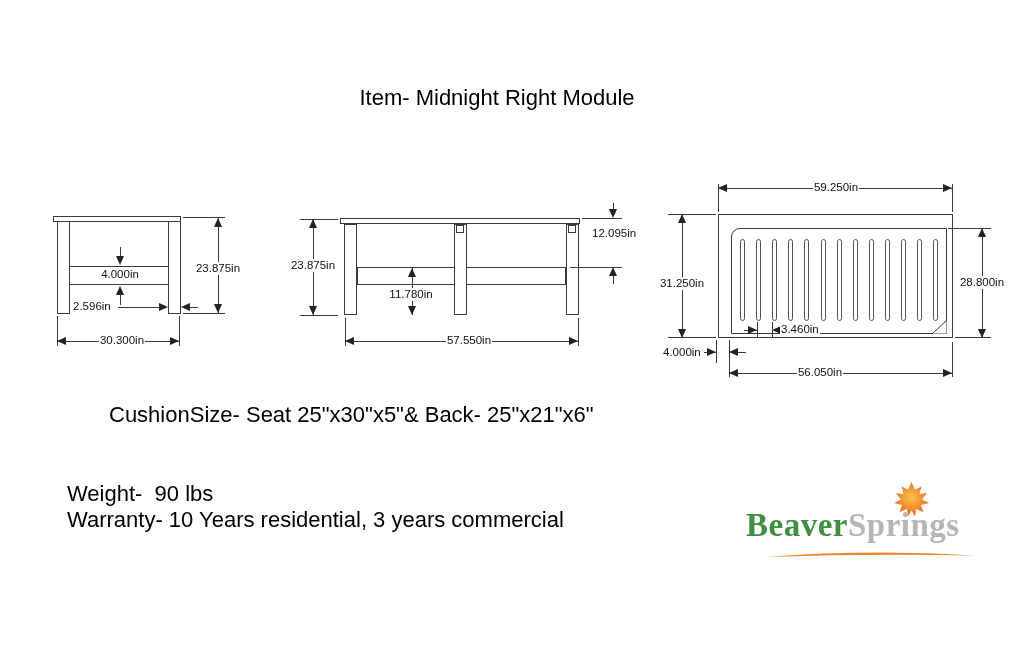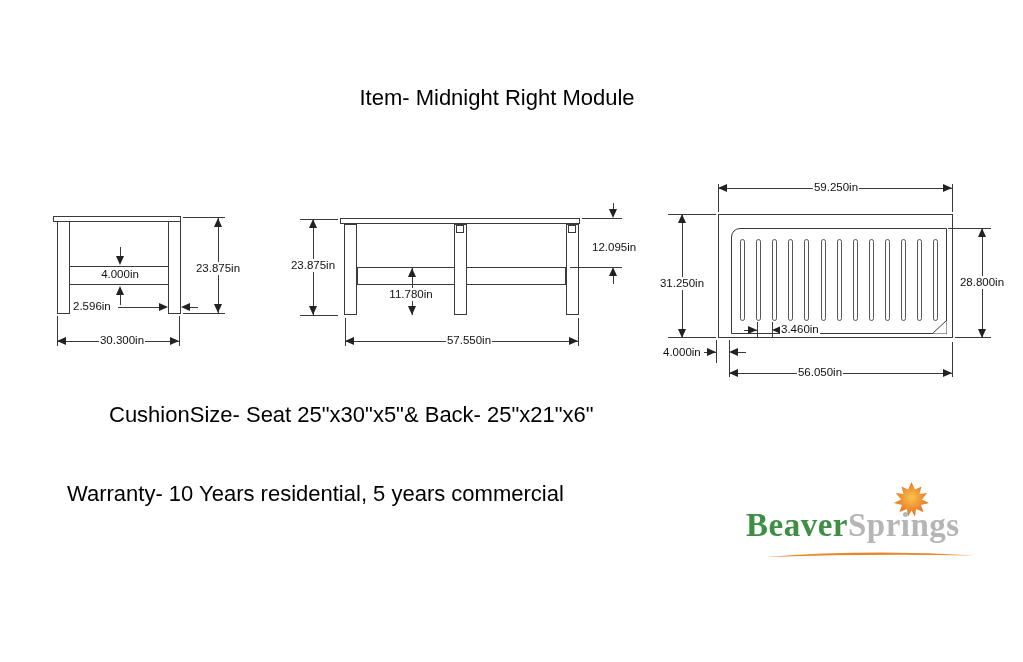--- a/index.html
+++ b/index.html
@@ -84,21 +84,21 @@
     <div class="ar ar-up" style="left:408px;top:268px"></div>
     <div class="ar ar-down" style="left:408px;top:306px"></div>
     <div class="dim ctr" style="left:411px;top:288px">11.780in</div>
 
     <div class="vl" style="left:613px;top:203px;height:7px"></div>
     <div class="ar ar-down" style="left:609px;top:209px"></div>
     <div class="ar ar-up" style="left:609px;top:267px"></div>
     <div class="vl" style="left:613px;top:276px;height:8px"></div>
     <div class="hl" style="left:582px;top:218px;width:40px"></div>
     <div class="hl" style="left:570px;top:267px;width:52px"></div>
-    <div class="dim" style="left:591px;top:241px">12.095in</div>
+    <div class="dim" style="left:591px;top:227px">12.095in</div>
 
     <div class="vl" style="left:345px;top:318px;height:28px"></div>
     <div class="vl" style="left:578px;top:318px;height:28px"></div>
     <div class="hl" style="left:345px;top:341px;width:233px"></div>
     <div class="ar ar-left" style="left:345px;top:337px"></div>
     <div class="ar ar-right" style="left:569px;top:337px"></div>
     <div class="dim ctr" style="left:469px;top:334px">57.550in</div>
   </div>
 
   <div>
@@ -161,21 +161,22 @@
     <div class="vl" style="left:952px;top:342px;height:35px"></div>
     <div class="hl" style="left:729px;top:373px;width:223px"></div>
     <div class="ar ar-left" style="left:729px;top:369px"></div>
     <div class="ar ar-right" style="left:943px;top:369px"></div>
     <div class="dim ctr" style="left:820px;top:366px">56.050in</div>
   </div>
 
   <div class="body-text" style="left:109px;top:402px">CushionSize- Seat 25"x30"x5"&amp; Back- 25"x21"x6"</div>
 
   <div style="position:absolute;left:67px;top:481px">
-    <div class="spec-line">Warranty- 10 Years residential, 5 years commercial</div>
+    <div class="spec-line">Weight-  90 lbs</div>
+    <div class="spec-line">Warranty- 10 Years residential, 3 years commercial</div>
   </div>
 
   <div>
     <svg style="position:absolute;left:893px;top:481px" width="37" height="36" viewBox="0 0 37 36">
       <defs>
         <radialGradient id="leafg" cx="0.5" cy="0.45" r="0.7">
           <stop offset="0" stop-color="#fbc34c"></stop>
           <stop offset="1" stop-color="#e05214"></stop>
         </radialGradient>
       </defs>

